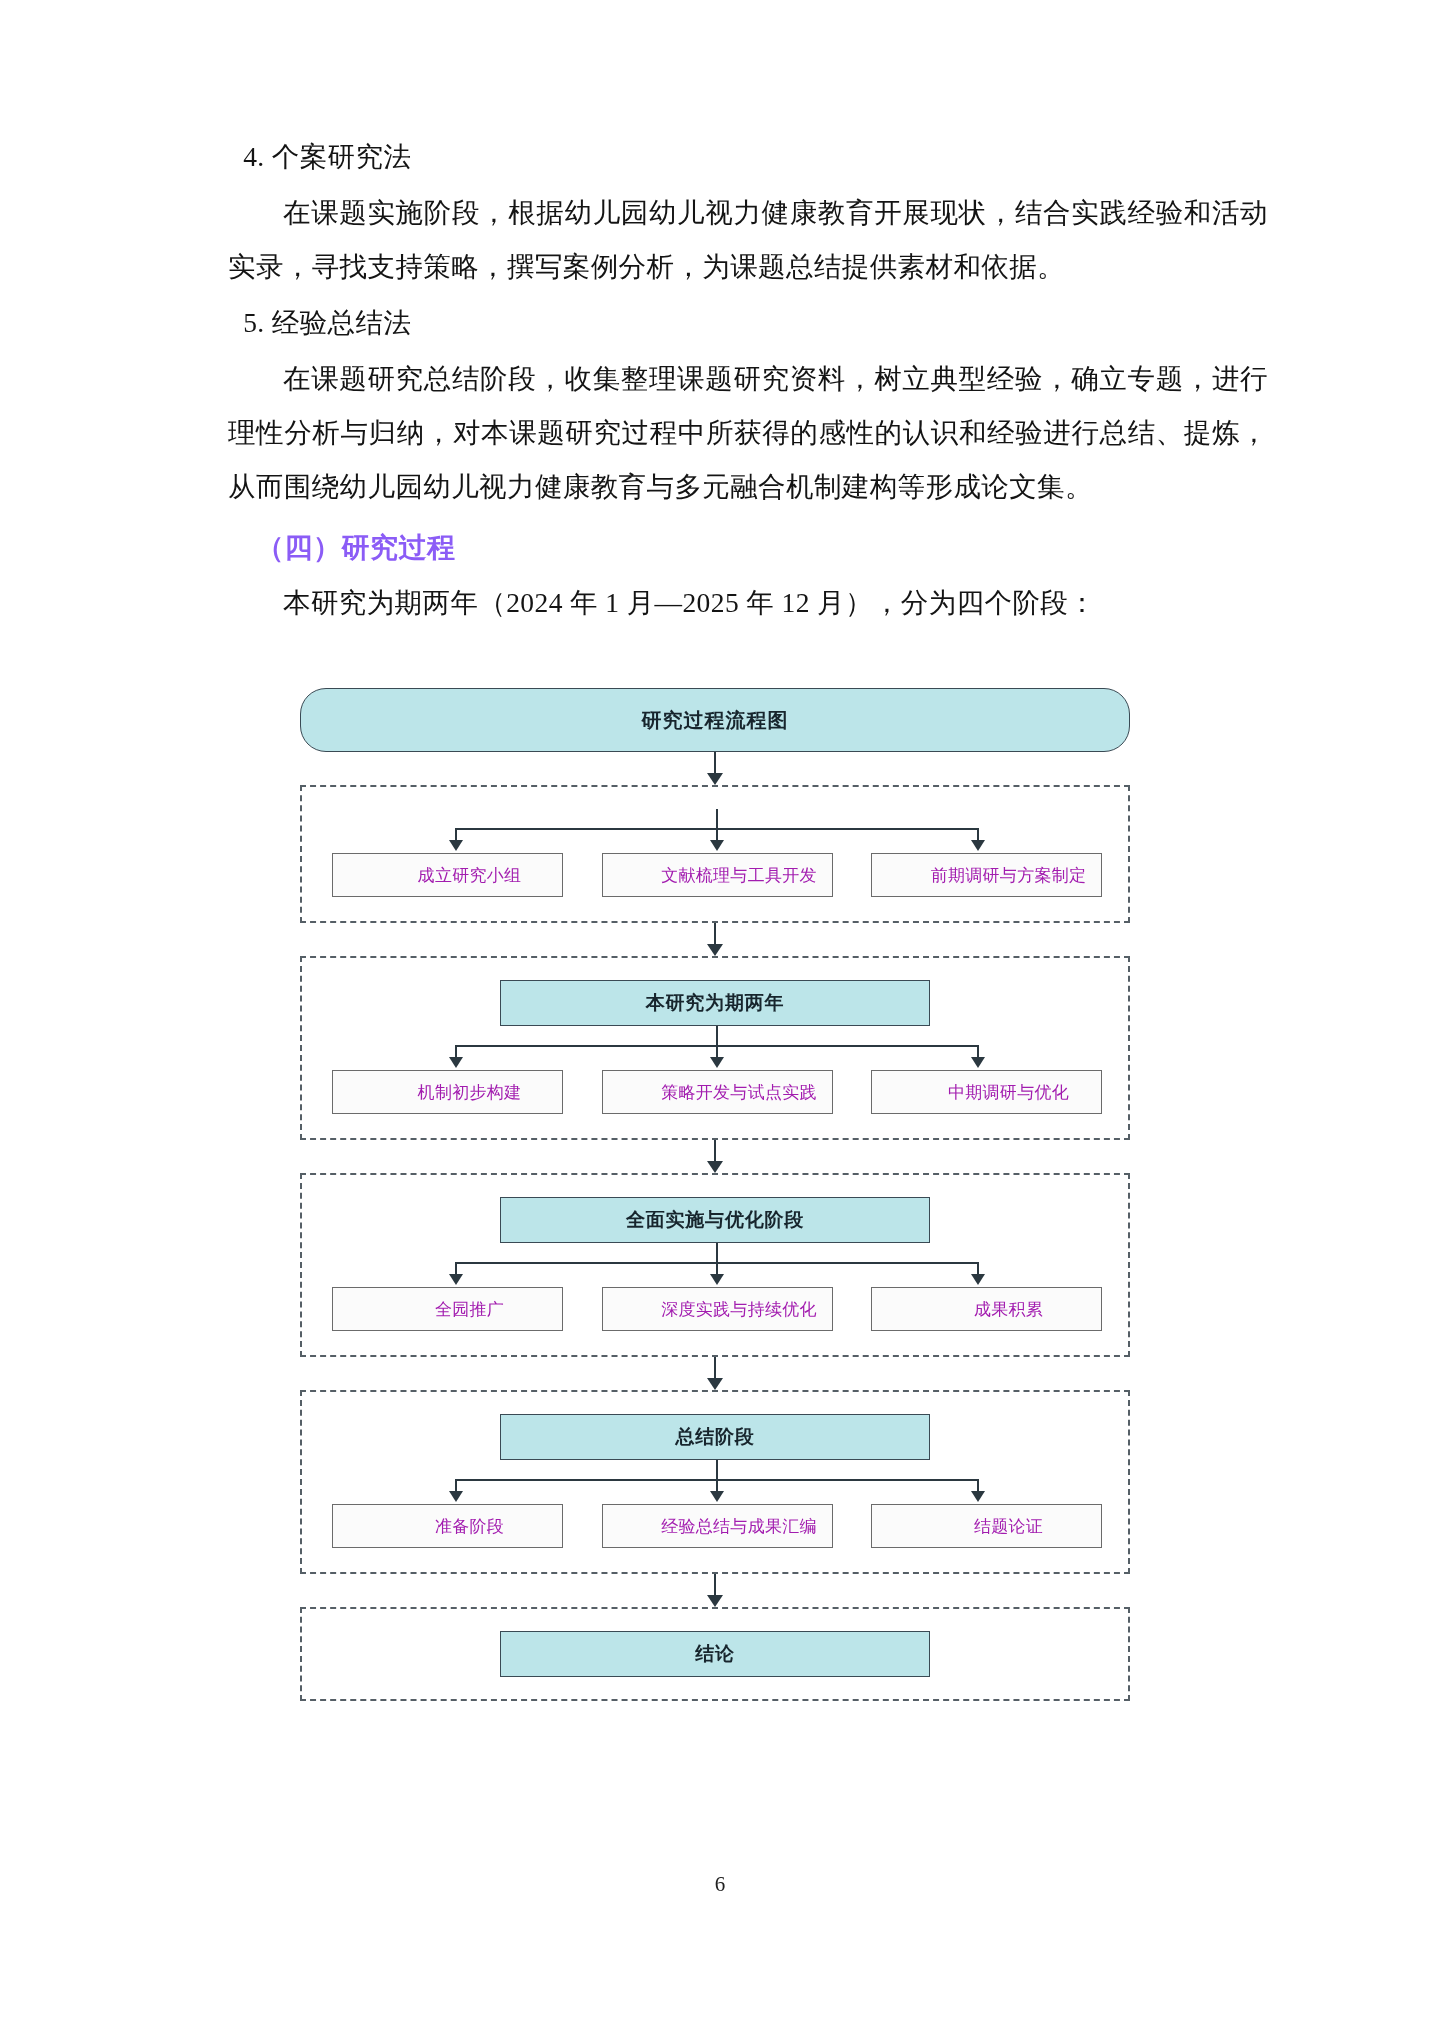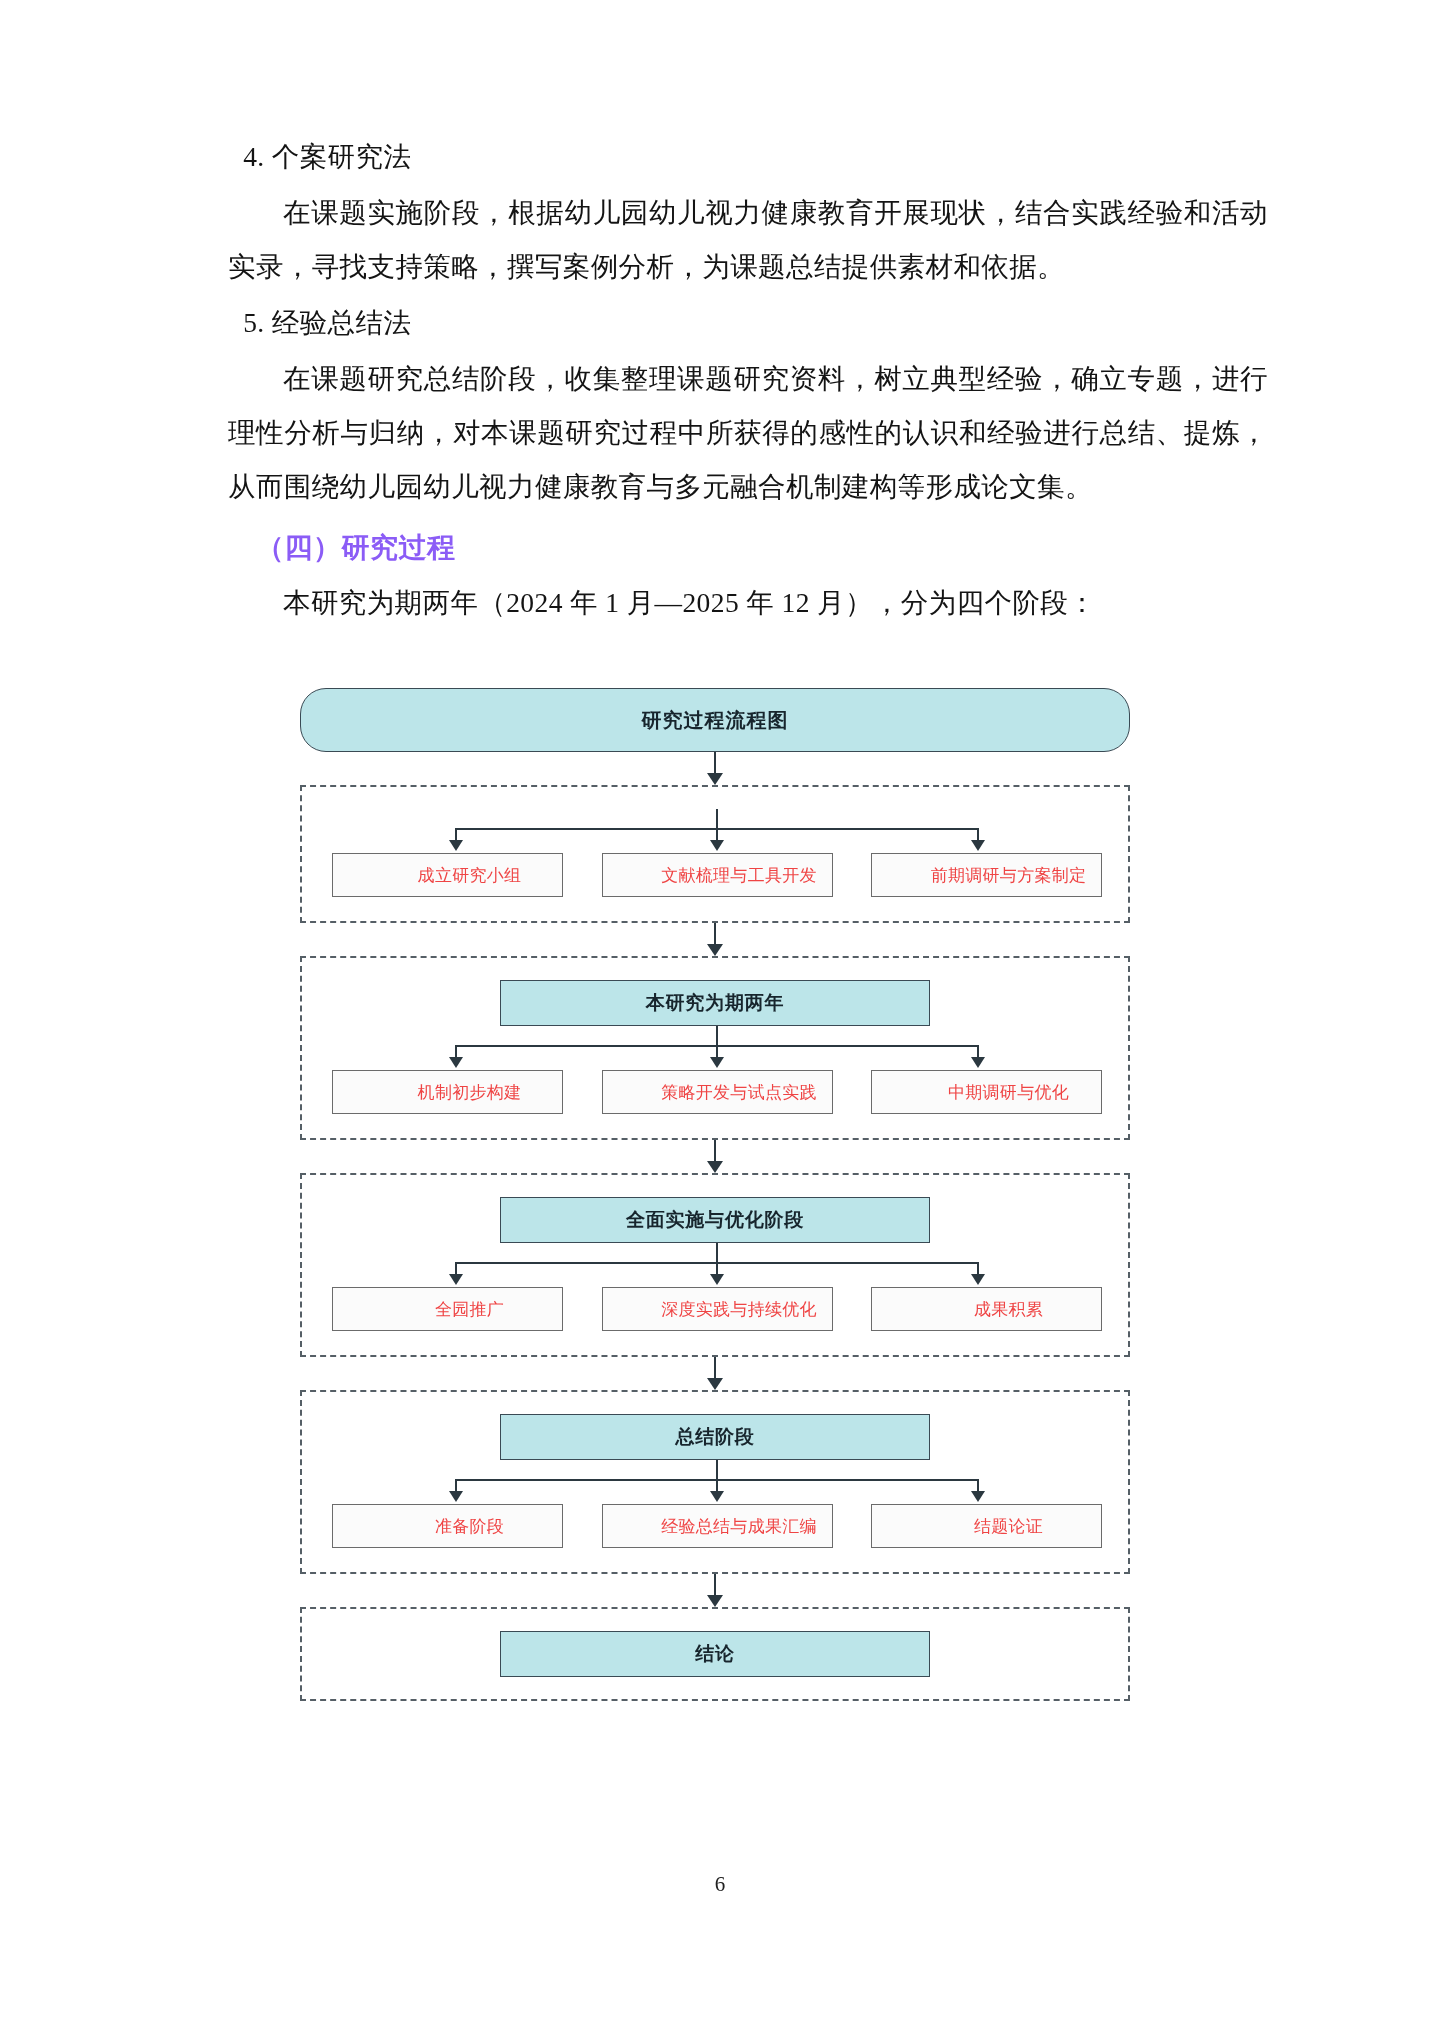--- a/index.html
+++ b/index.html
@@ -188,21 +188,21 @@
     box-sizing: border-box;
     width: 231px;
     height: 44px;
     background: #fbfbfb;
     border: 1.4px solid #6b6b6b;
     display: flex;
     align-items: center;
     justify-content: center;
     font-family: Liberation Serif, serif;
     font-size: 17px;
-    color: #ef4444;
+    color: #a21caf;
     letter-spacing: 0.3px;
     white-space: nowrap;
     padding-left: 44px;
   }
 
   .page-number {
     position: absolute;
     left: 0;
     top: 1872px;
     width: 1440px;

